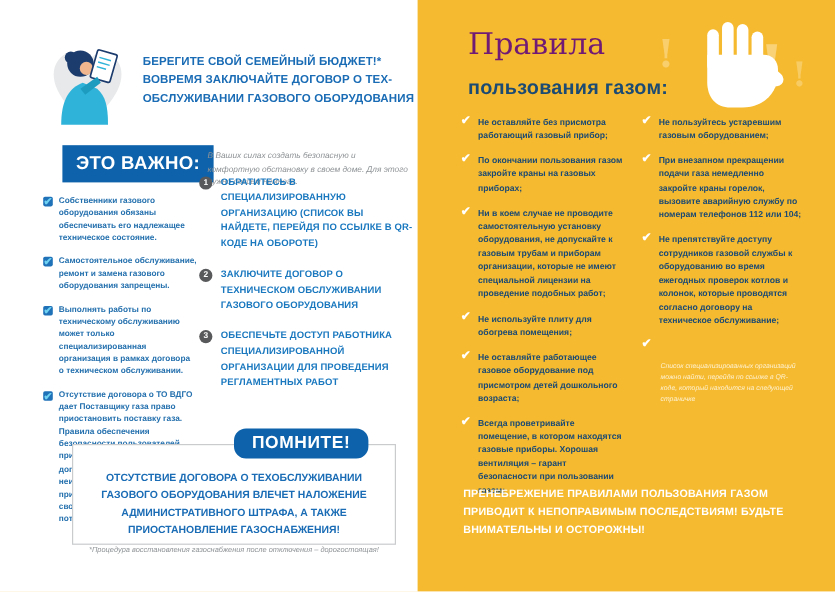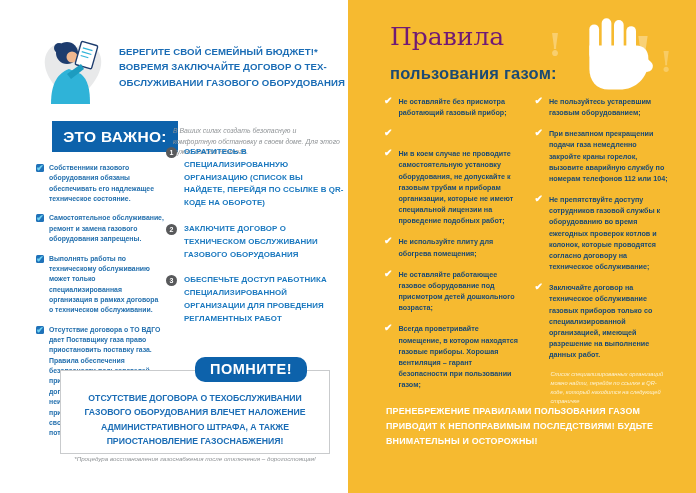--- a/index.html
+++ b/index.html
@@ -139,20 +139,21 @@
     </div>
 
     <div class="rules">
       <div class="rules-col">
         <div class="rule-item">
           <span class="wcheck">✔</span>
           <span>Не оставляйте без присмотра работающий газовый прибор;</span>
         </div>
         <div class="rule-item">
           <span class="wcheck">✔</span>
+          <span>По окончании пользования газом закройте краны на газовых приборах;</span>
         </div>
         <div class="rule-item">
           <span class="wcheck">✔</span>
           <span>Ни в коем случае не проводите самостоятельную установку оборудования, не допускайте к газовым трубам и приборам организации, которые не имеют специальной лицензии на проведение подобных работ;</span>
         </div>
         <div class="rule-item">
           <span class="wcheck">✔</span>
           <span>Не используйте плиту для обогрева помещения;</span>
         </div>
         <div class="rule-item">
@@ -172,21 +173,20 @@
         <div class="rule-item">
           <span class="wcheck">✔</span>
           <span>При внезапном прекращении подачи газа немедленно закройте краны горелок, вызовите аварийную службу по номерам телефонов 112 или 104;</span>
         </div>
         <div class="rule-item">
           <span class="wcheck">✔</span>
           <span>Не препятствуйте доступу сотрудников газовой службы к оборудованию во время ежегодных проверок котлов и колонок, которые проводятся согласно договору на техническое обслуживание;</span>
         </div>
         <div class="rule-item">
           <span class="wcheck">✔</span>
-          <span>Заключайте договор на техническое обслуживание газовых приборов только со специализированной организацией, имеющей разрешение на выполнение данных работ.</span>
         </div>
         <div class="qr-note">Список специализированных организаций можно найти, перейдя по ссылке в QR-коде, который находится на следующей страничке</div>
       </div>
     </div>
 
     <div class="bottom-warning">ПРЕНЕБРЕЖЕНИЕ ПРАВИЛАМИ ПОЛЬЗОВАНИЯ ГАЗОМ ПРИВОДИТ К НЕПОПРАВИМЫМ ПОСЛЕДСТВИЯМ! БУДЬТЕ ВНИМАТЕЛЬНЫ И ОСТОРОЖНЫ!</div>
   </div>
 </div>
 
 </body></html>

